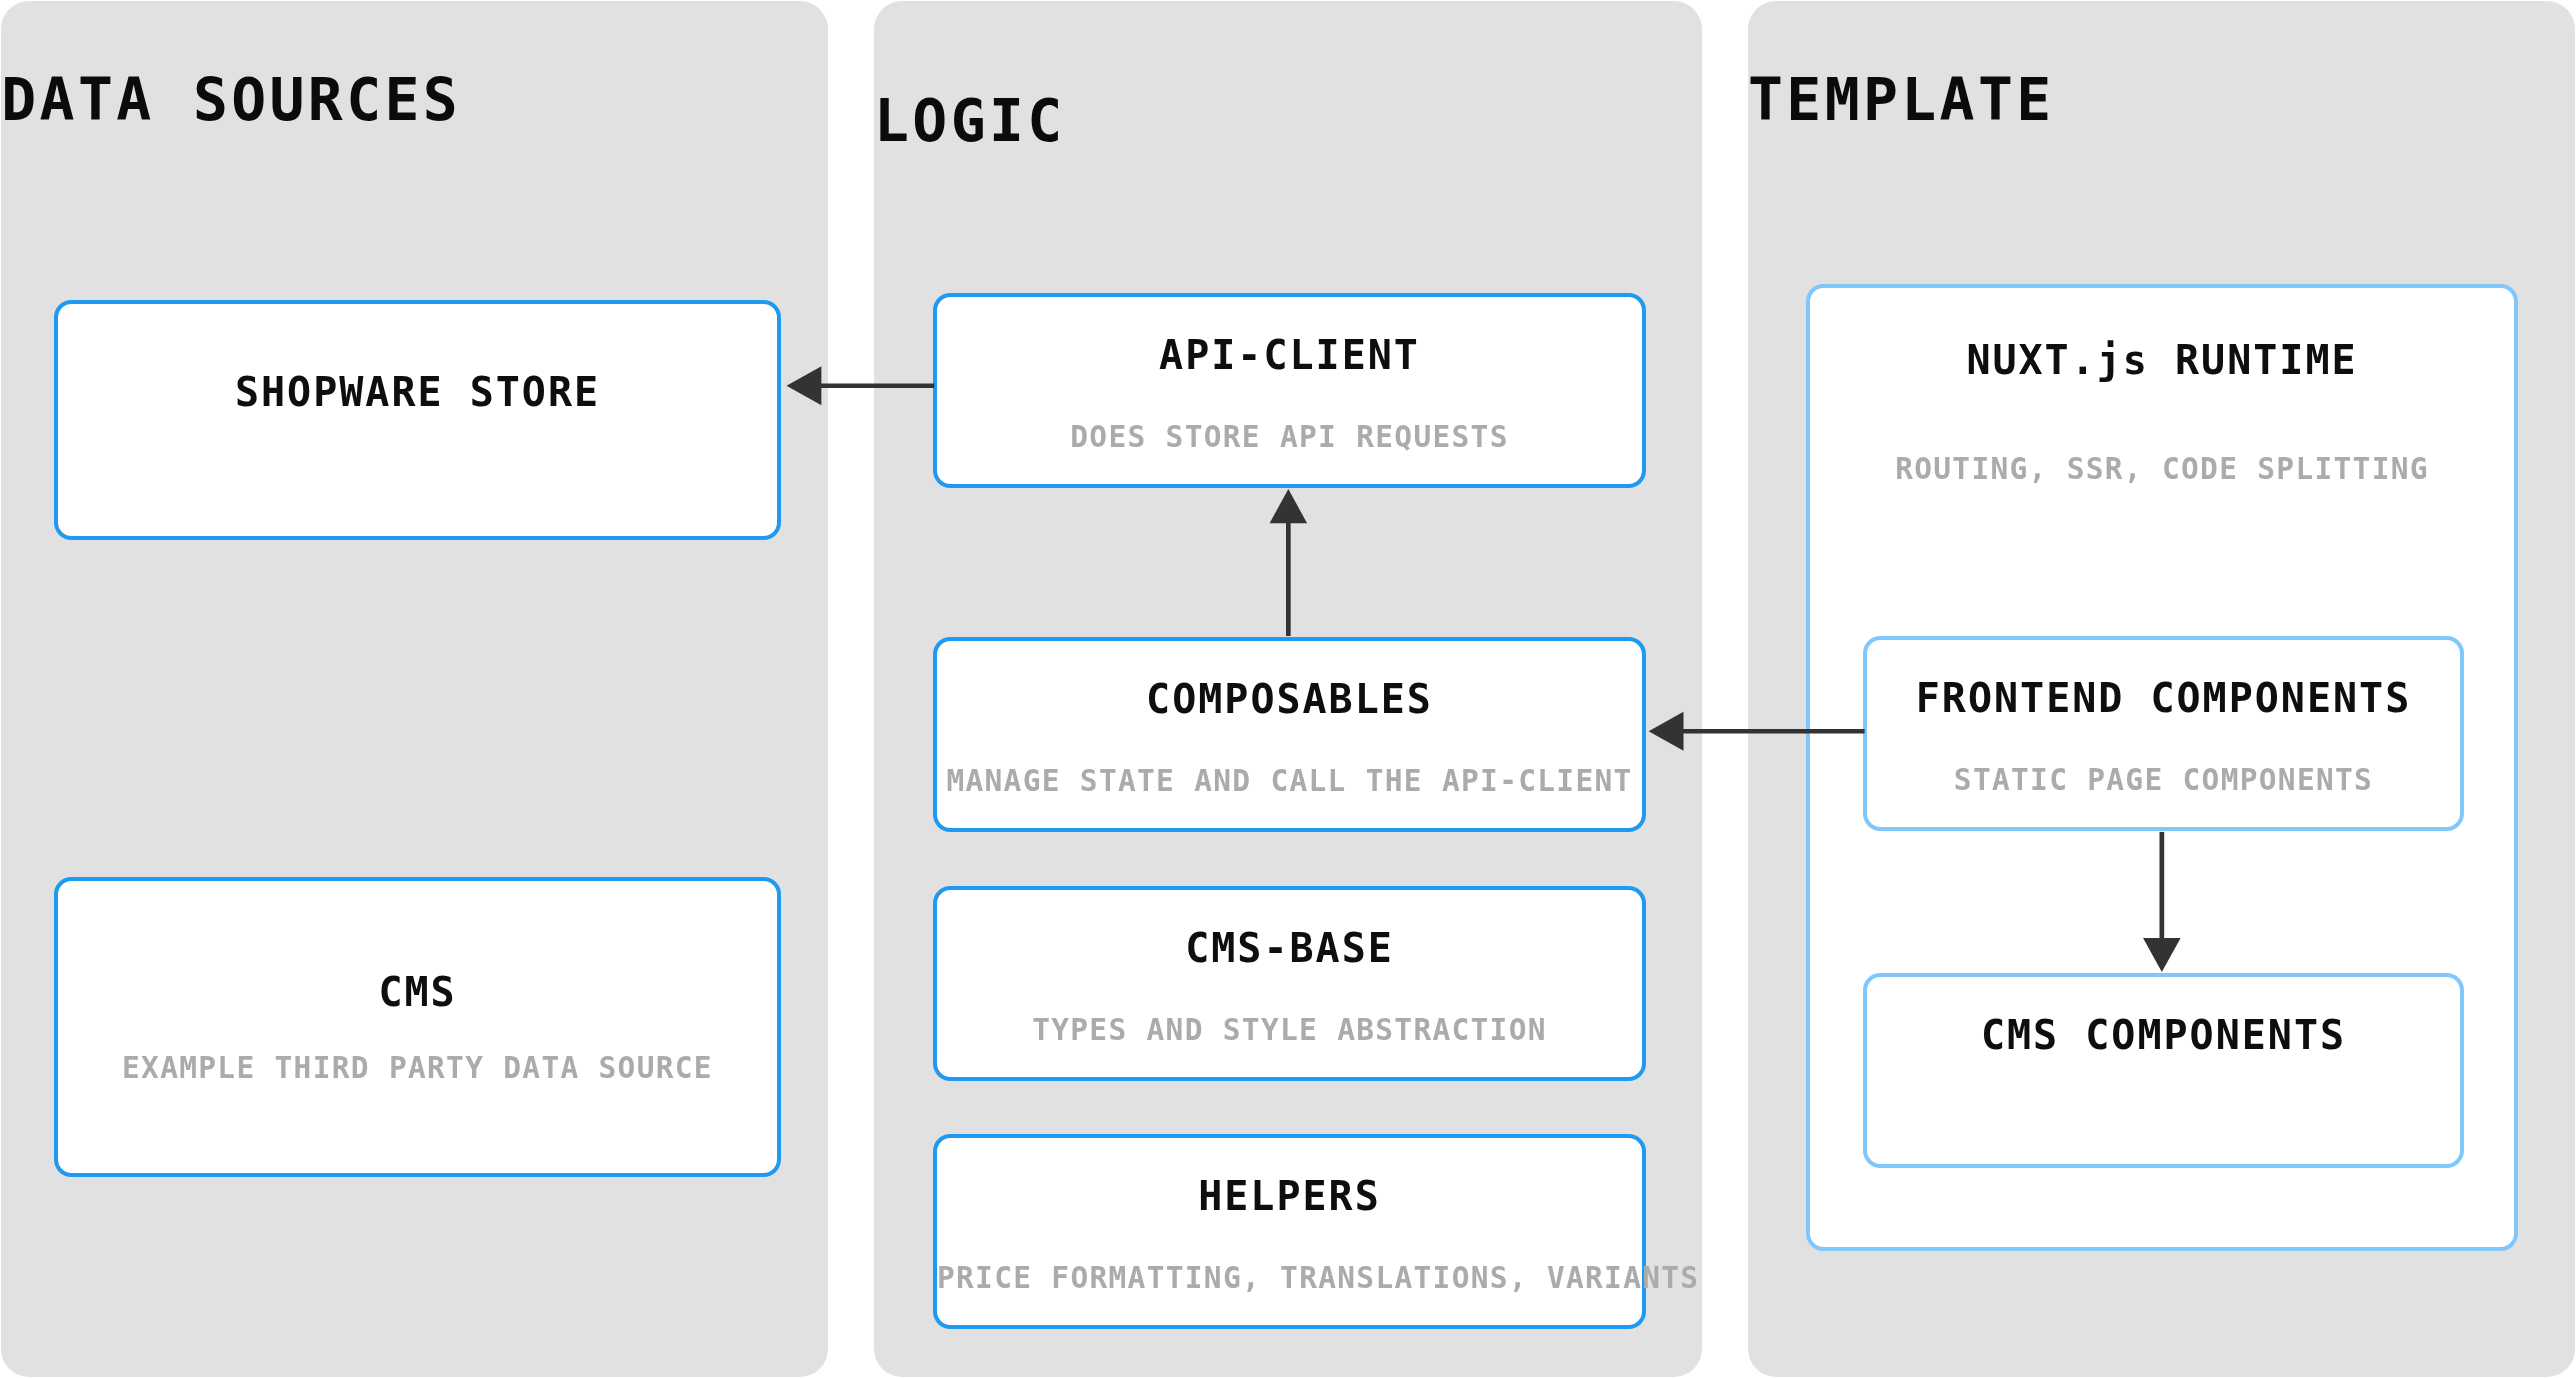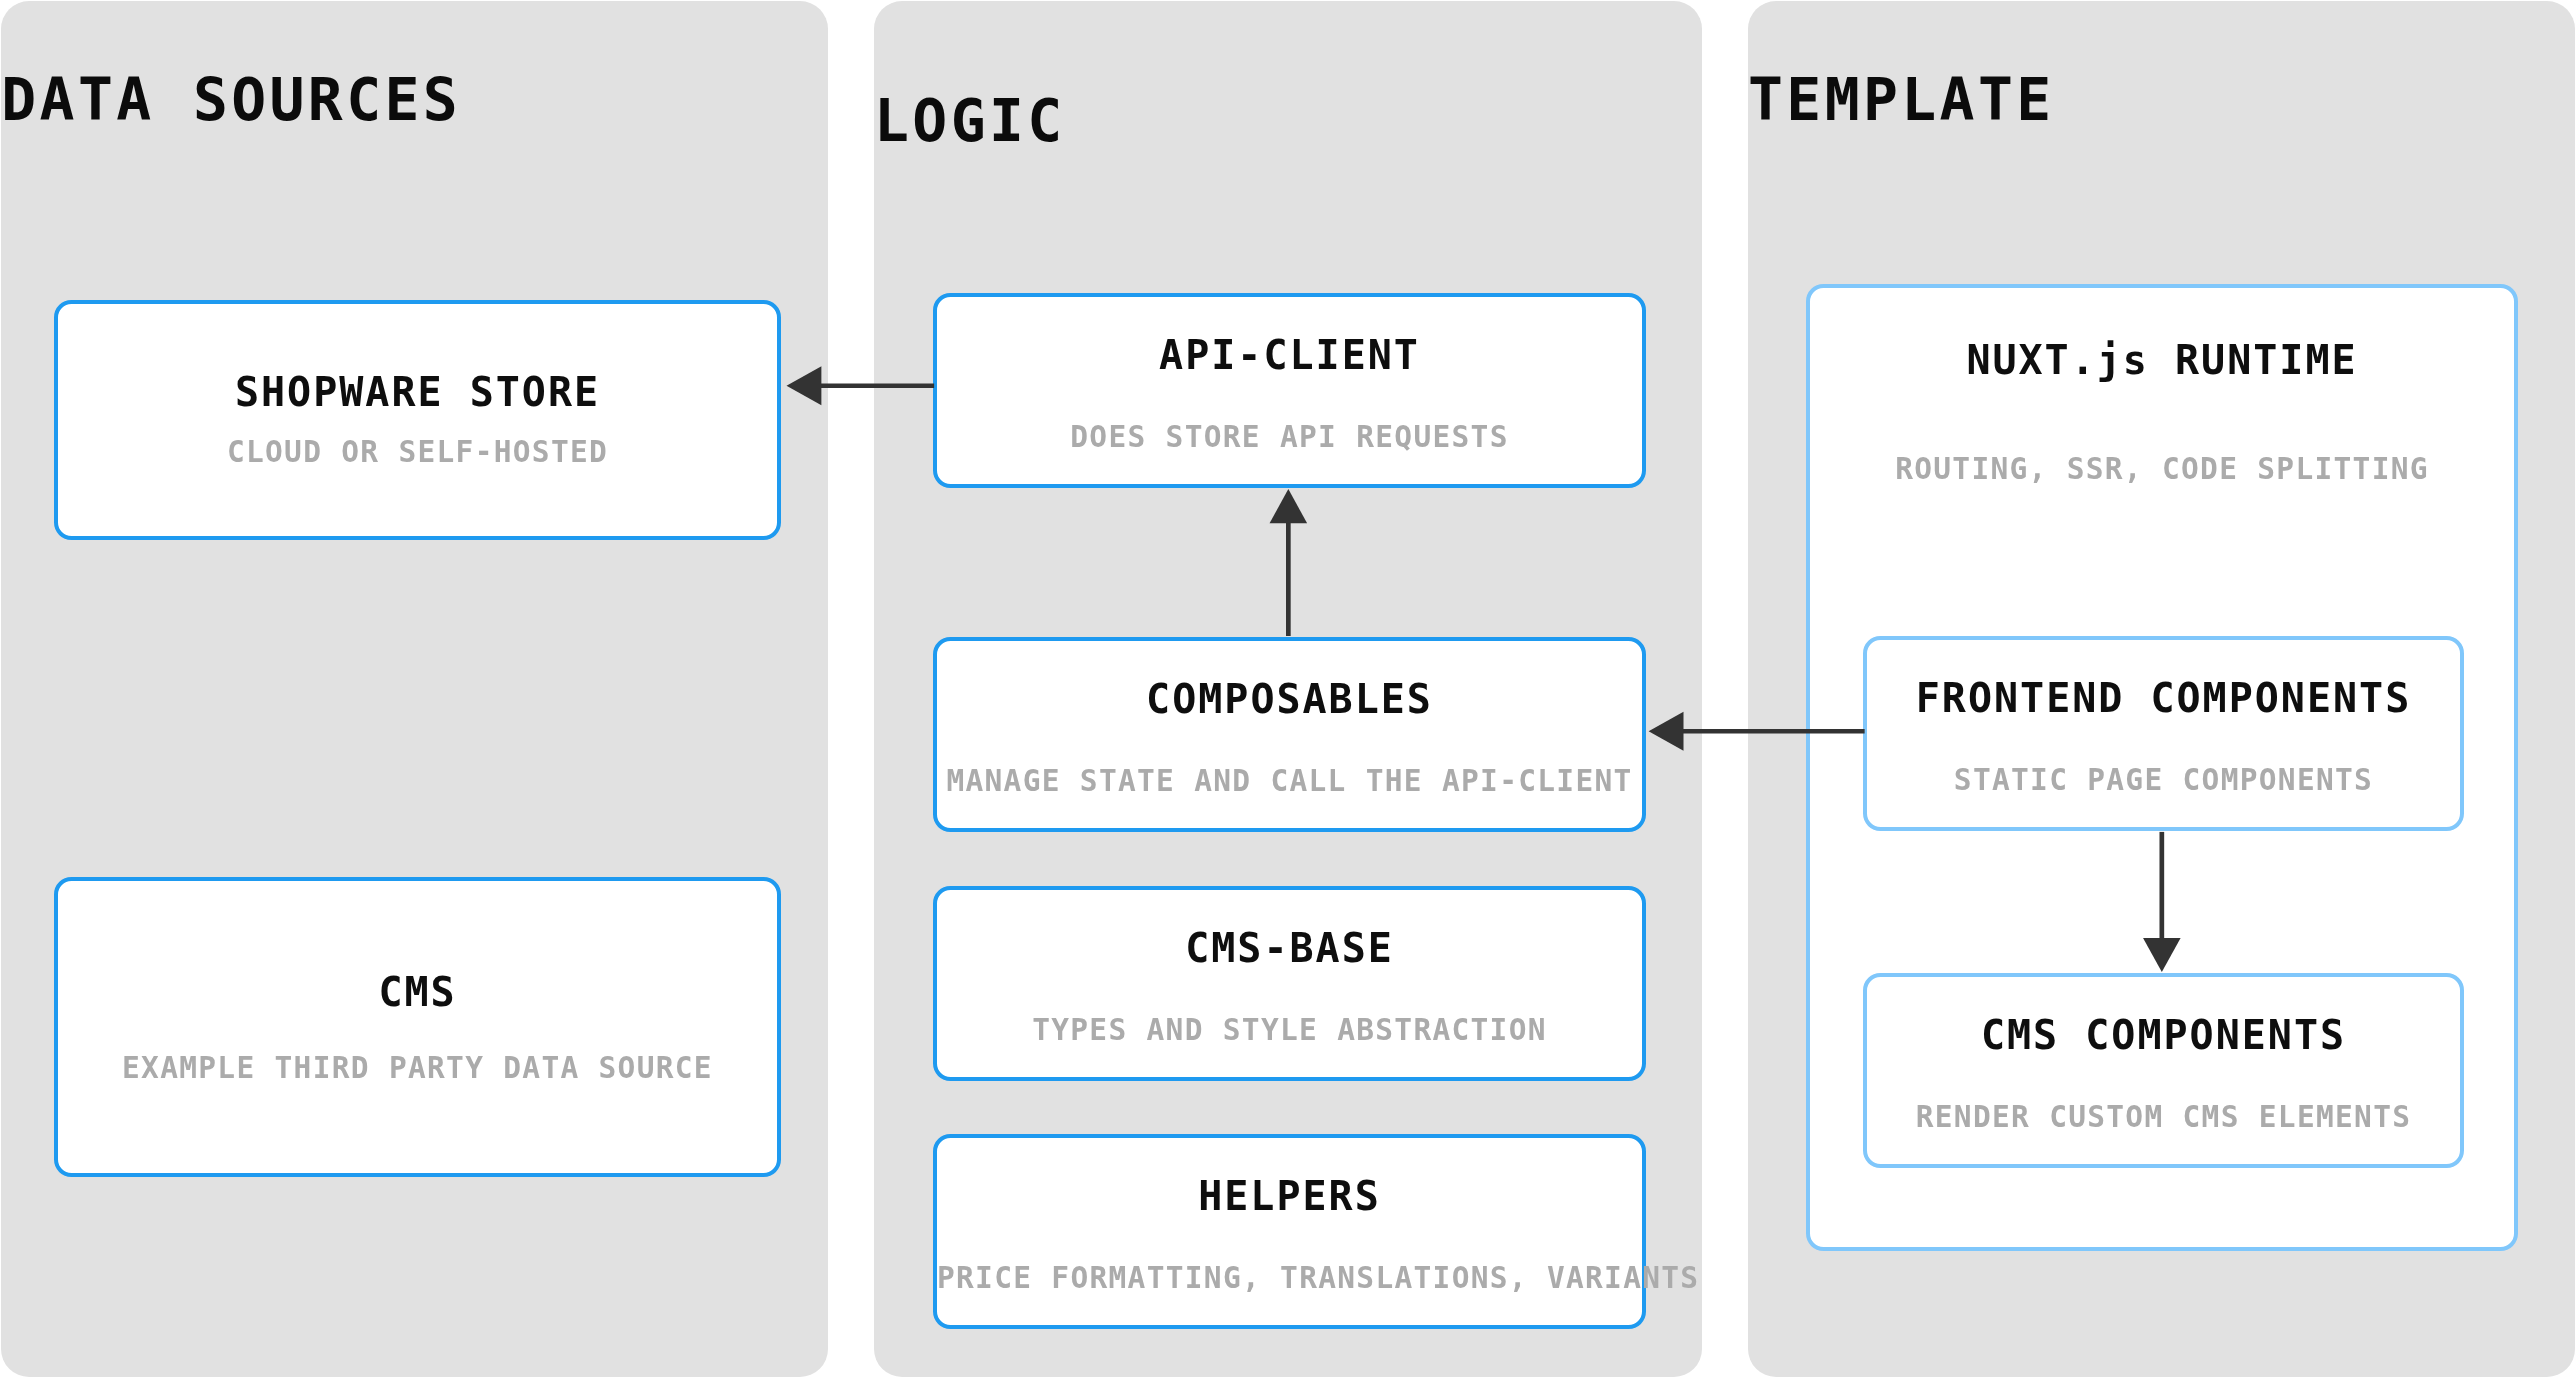--- a/index.html
+++ b/index.html
@@ -74,21 +74,20 @@
   <div class="panel" style="left:1.3px;width:827px;"></div>
   <div class="panel" style="left:874px;width:828px;"></div>
   <div class="panel" style="left:1748px;width:827px;"></div>
 
   <div class="col-title" style="left:1.3px;width:827px;top:66px;">DATA SOURCES</div>
   <div class="col-title" style="left:874px;width:828px;top:66px;margin-top:21px;">LOGIC</div>
   <div class="col-title" style="left:1748px;width:827px;top:66px;">TEMPLATE</div>
 
   <div class="box strong tall" style="left:54px;top:300px;width:727px;height:240px;">
     <div class="box-title">SHOPWARE STORE</div>
-    <div class="box-sub">CLOUD OR SELF-HOSTED</div>
   </div>
   <div class="box strong tall" style="left:54px;top:877px;width:727px;height:300px;">
     <div class="box-title">CMS</div>
     <div class="box-sub">EXAMPLE THIRD PARTY DATA SOURCE</div>
   </div>
 
   <div class="box strong" style="left:933px;top:293px;width:713px;height:195px;">
     <div class="box-title">API-CLIENT</div>
     <div class="box-sub">DOES STORE API REQUESTS</div>
   </div>
@@ -108,21 +107,20 @@
   <div class="box light nuxt" style="left:1806px;top:284px;width:712px;height:967px;">
     <div class="box-title">NUXT.js RUNTIME</div>
     <div class="box-sub">ROUTING, SSR, CODE SPLITTING</div>
   </div>
   <div class="box light" style="left:1863px;top:636px;width:601px;height:195px;">
     <div class="box-title">FRONTEND COMPONENTS</div>
     <div class="box-sub">STATIC PAGE COMPONENTS</div>
   </div>
   <div class="box light" style="left:1863px;top:973px;width:601px;height:195px;">
     <div class="box-title">CMS COMPONENTS</div>
-    <div class="box-sub">RENDER CUSTOM CMS ELEMENTS</div>
   </div>
 
   <svg class="arrow-layer" viewBox="0 0 3839 2054">
     <g>
       <line x1="1392" y1="575" x2="1220" y2="575"></line>
       <polygon points="1172,575 1224,546 1224,604"></polygon>
     </g>
     <g>
       <line x1="1920" y1="948" x2="1920" y2="776"></line>
       <polygon points="1920,729 1892,780 1948,780"></polygon>

